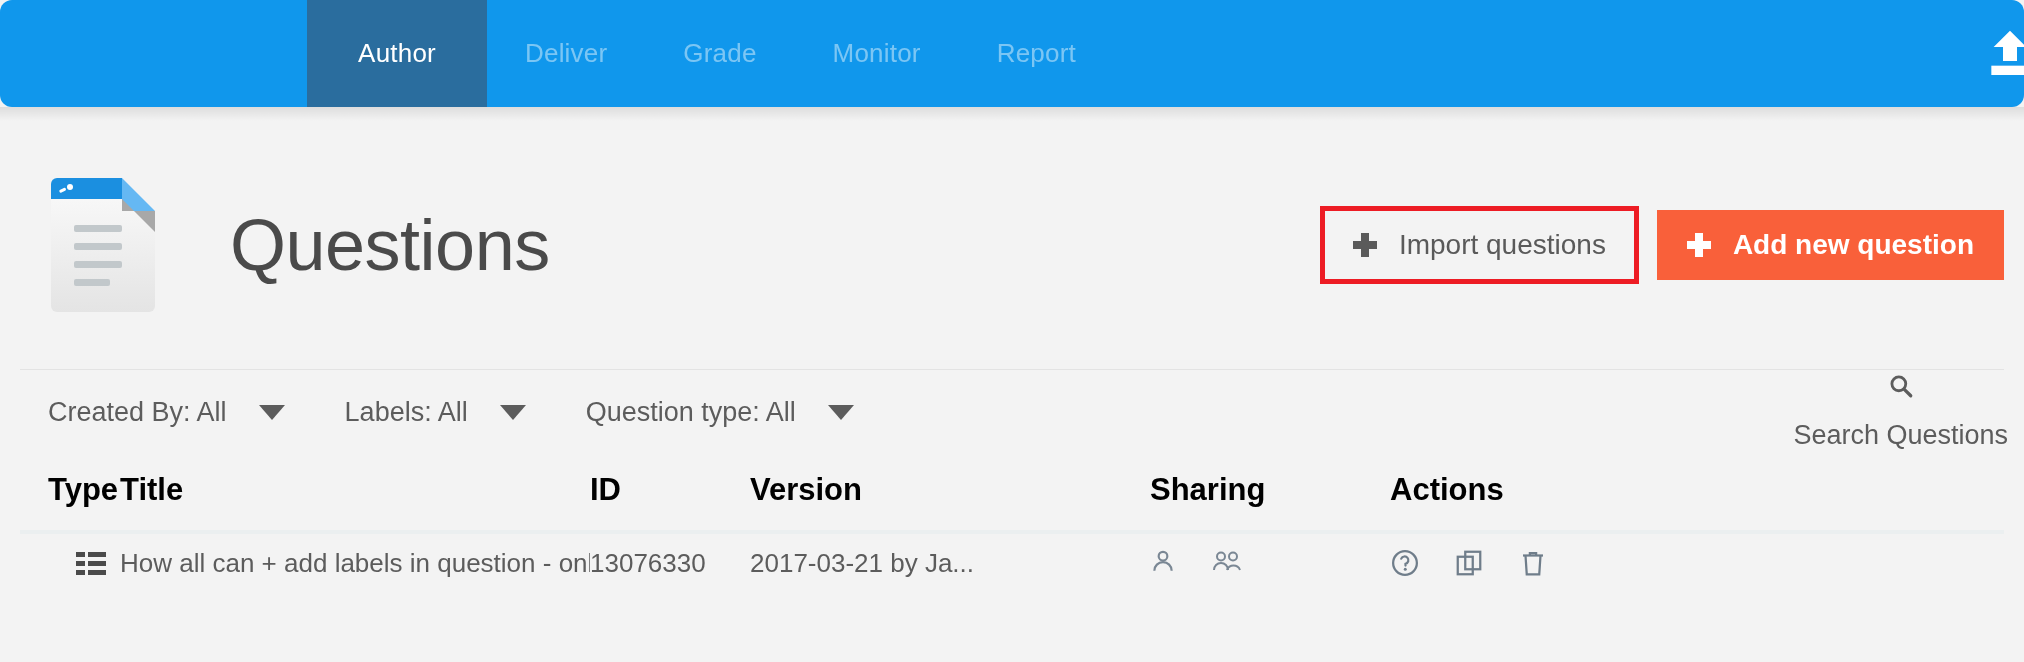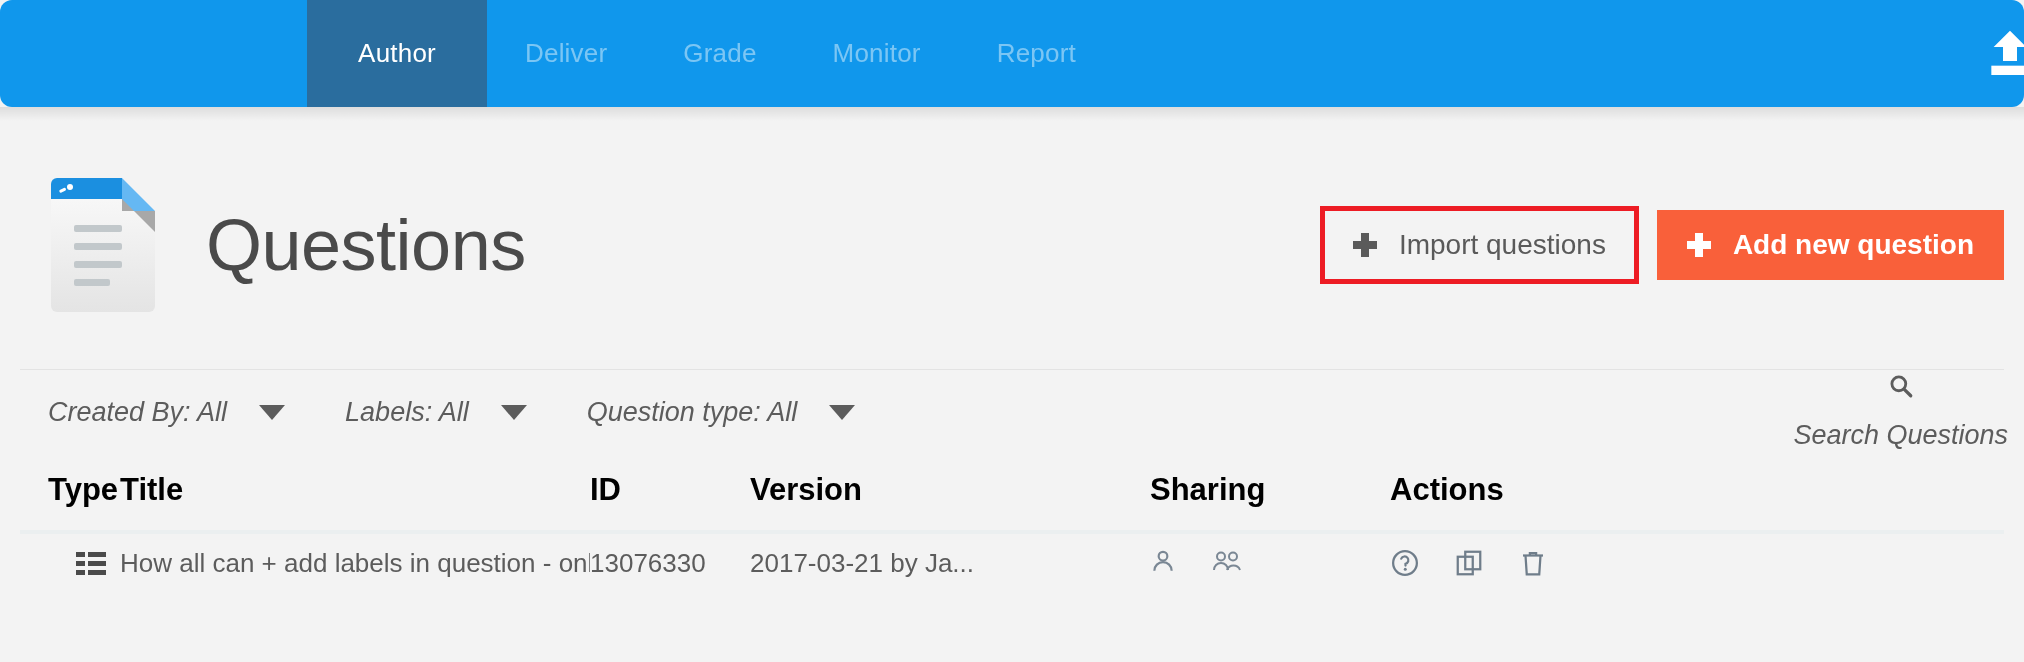--- a/index.html
+++ b/index.html
@@ -56,20 +56,21 @@
   .page-header{
     position:relative;
     height:248px;
     padding:0 20px;
   }
   .header-inner{
     position:relative;
     height:100%;
     display:flex;
     align-items:center;
+    gap:24px;
   }
   .doc-icon{
     width:110px; height:140px;
     margin-left:28px;
     position:relative;
     flex:0 0 auto;
   }
   .page-title{
     font-size:72px;
     color:#4a4a4a;
@@ -139,21 +140,20 @@
     margin:0 20px;
   }
 
   
   .filterbar{
     position:relative;
     height:84px;
     padding:0 20px;
     display:flex;
     align-items:center;
-    font-style:italic;
   }
   .filter{
     display:flex;
     align-items:center;
     font-size:27px;
     color:#5c5c5c;
     cursor:pointer;
     margin-right:0px;
     white-space:nowrap;
   }

